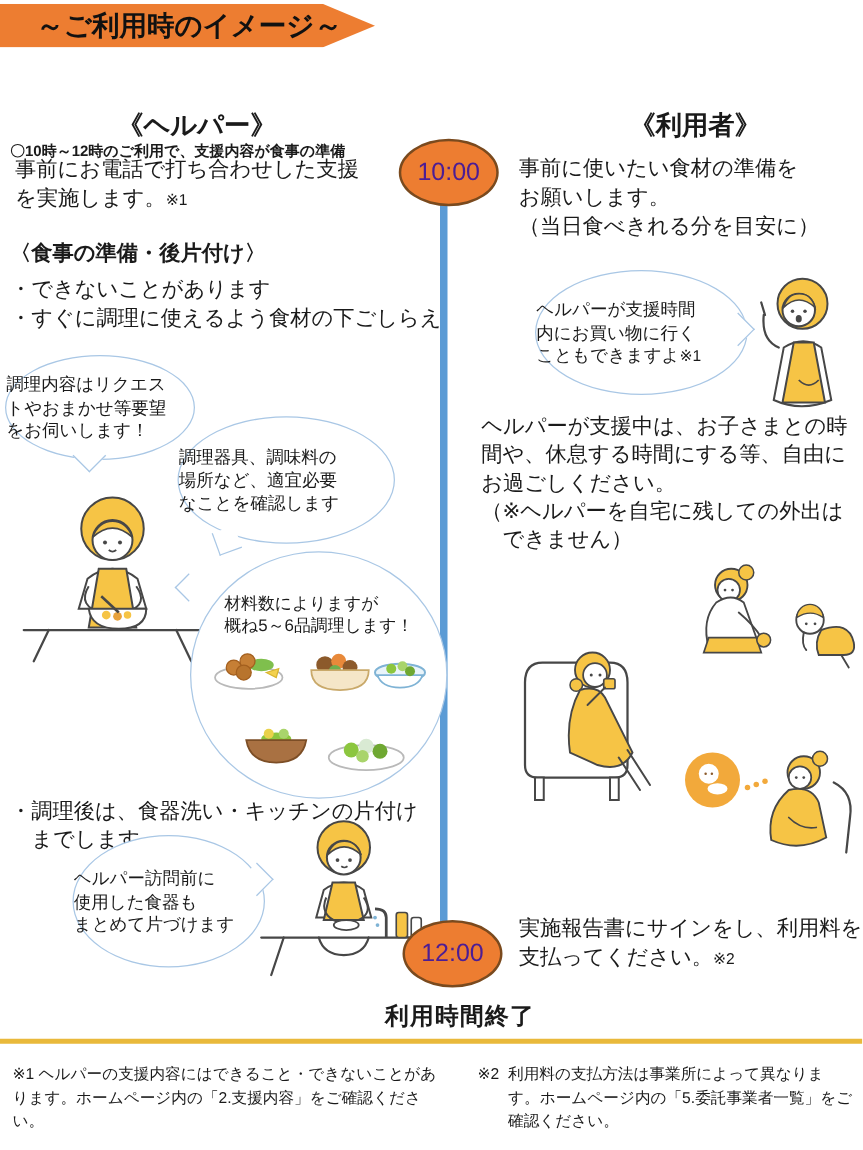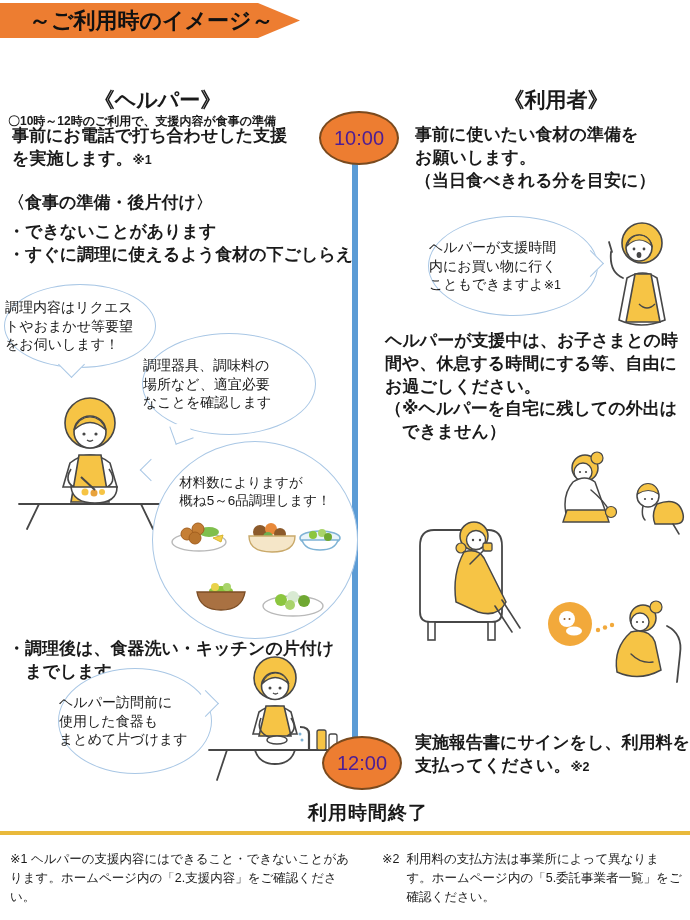--- a/index.html
+++ b/index.html
@@ -9,21 +9,21 @@
   body{font-family:"Liberation Sans","DejaVu Sans",sans-serif;color:var(--ink);}
   #canvas{position:relative;width:690px;height:920px;background:#fff;overflow:hidden;}
   .abs{position:absolute;}
   .pre{white-space:pre-line;}
   .banner{left:0;top:3px;width:300px;height:35px;background:var(--orange);
     clip-path:polygon(0 0,86% 0,100% 50%,86% 100%,0 100%);
     display:flex;align-items:center;padding-left:29px;box-sizing:border-box;
     font-size:22px;font-weight:bold;color:#111;}
   .subtitle{left:8px;top:66px;font-size:12px;font-weight:bold;margin-top:47px;}
   .col-head{top:86px;font-size:21px;font-weight:bold;text-align:center;}
-  .t17{font-size:17px;line-height:1.34;font-weight:bold;}
+  .t17{font-size:17px;line-height:1.34;}
   .bold{font-weight:bold;}
   .note{font-size:12.5px;}
   .tl-line{left:352px;top:156px;width:6px;height:604px;background:var(--blue);z-index:0;}
   .oval{width:76px;height:50px;border-radius:50%;background:var(--orange);border:2px solid #7A4A1E;
     display:flex;align-items:center;justify-content:center;font-size:20px;color:#4c1d95;z-index:2;}
   .bubble{background:#fff;border:1.6px solid var(--bb);border-radius:50%;z-index:2;
     display:flex;align-items:center;font-size:14px;line-height:1.32;}
   .tail{width:18px;height:18px;background:#fff;z-index:3;}
   .tail-down{border-right:1.6px solid var(--bb);border-bottom:1.6px solid var(--bb);transform:rotate(45deg);}
   .tail-dl{border-right:1.6px solid var(--bb);border-bottom:1.6px solid var(--bb);transform:rotate(70deg);}

